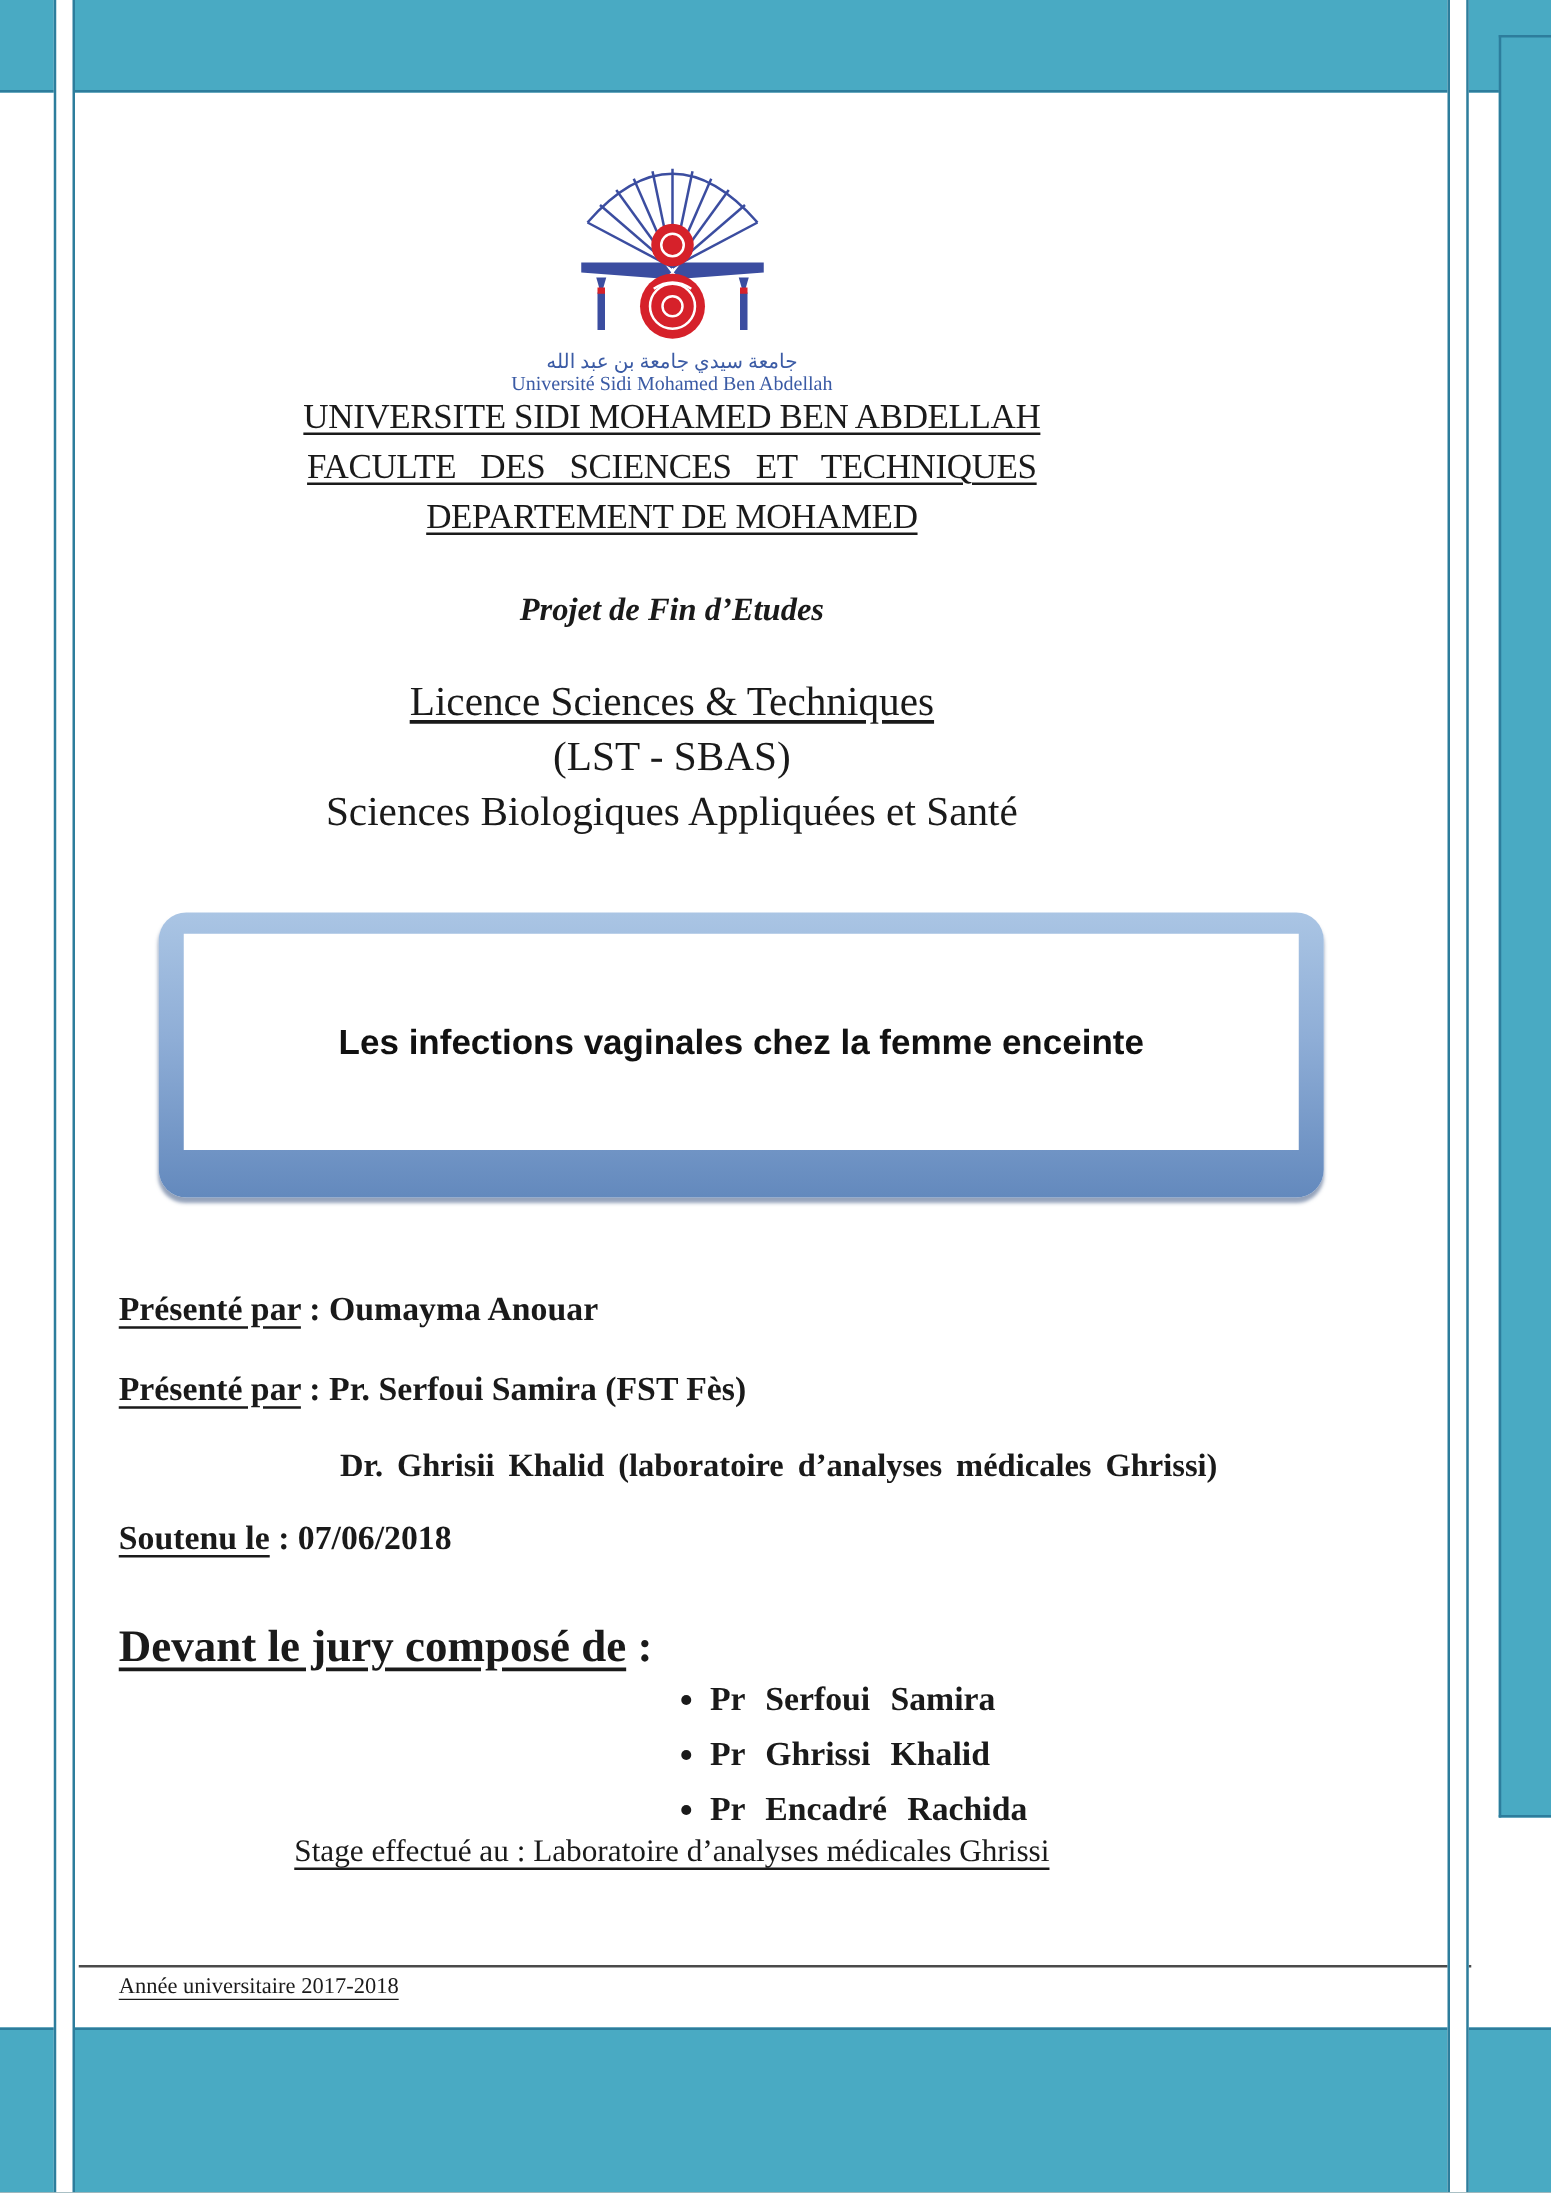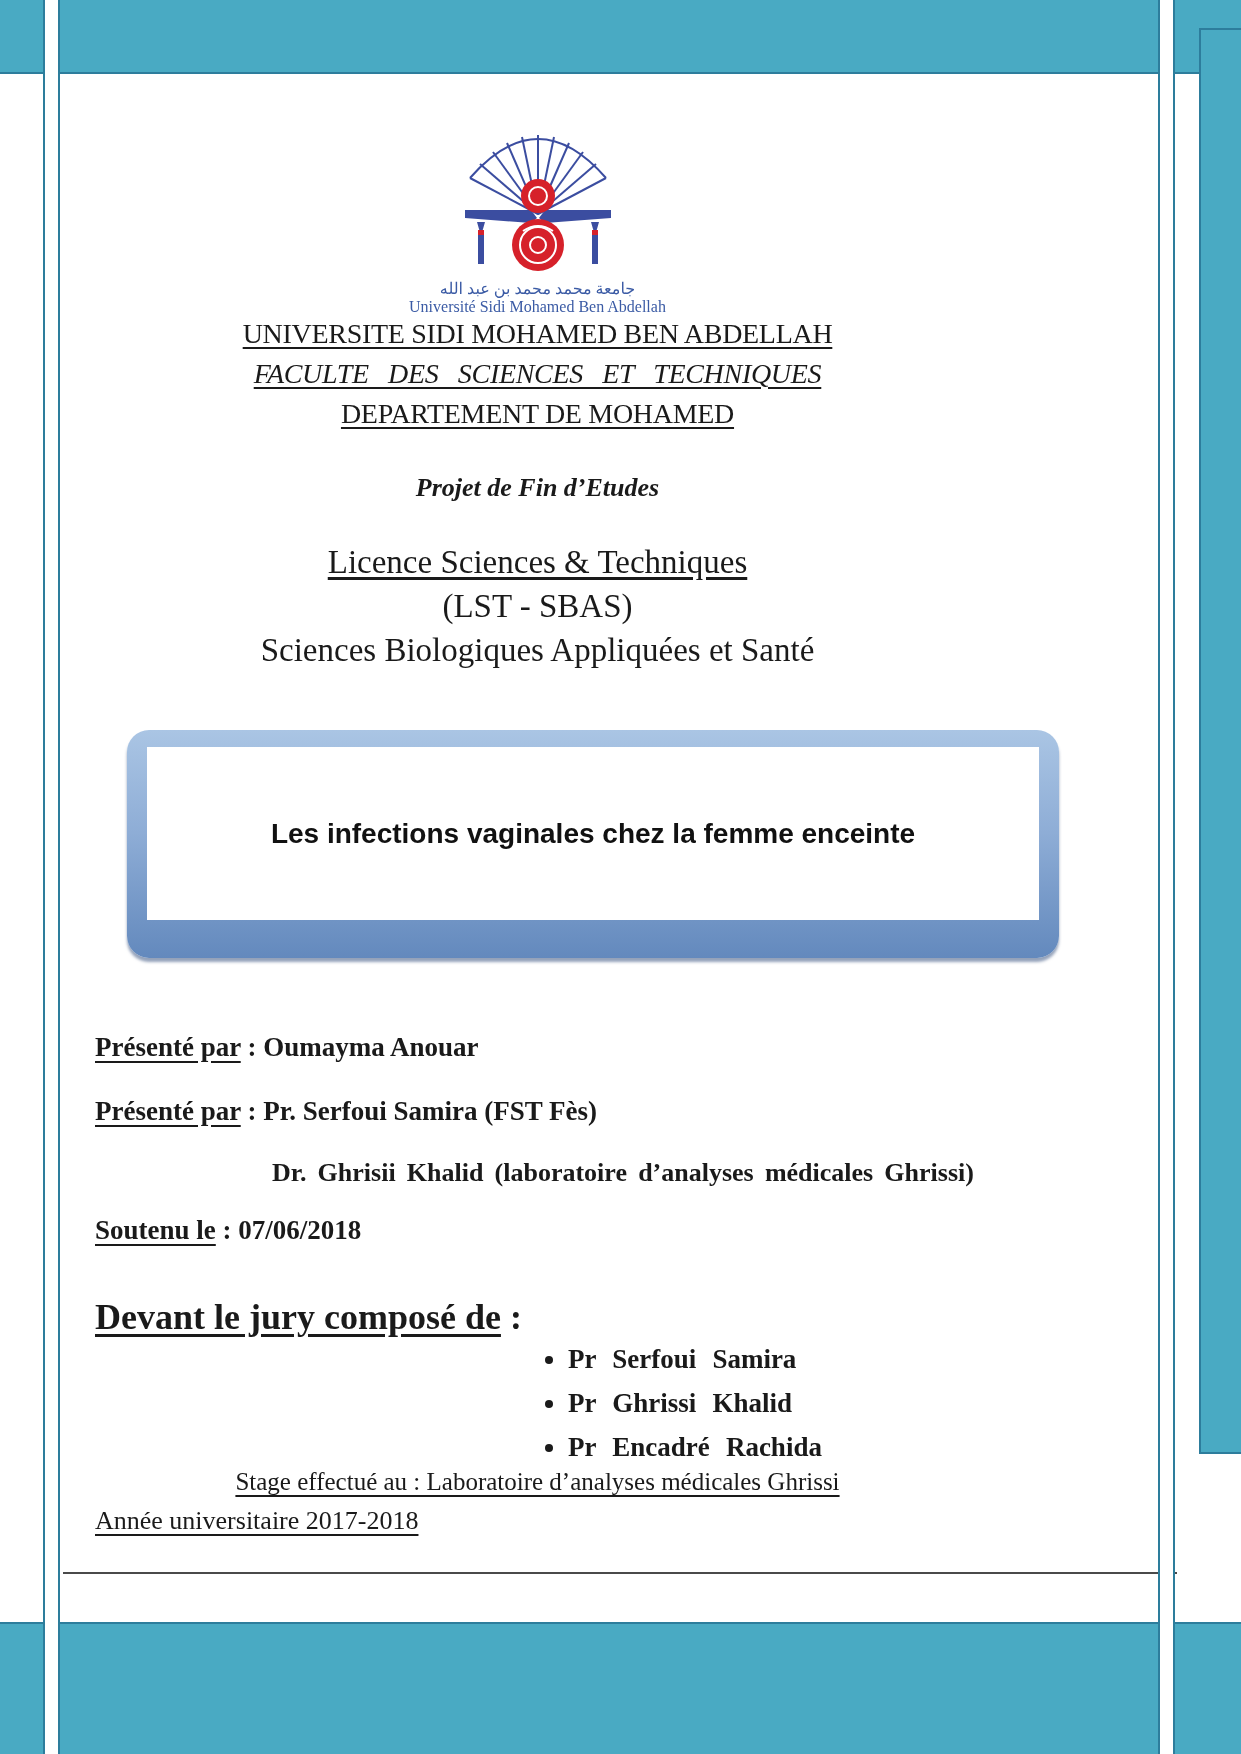--- a/index.html
+++ b/index.html
@@ -24,21 +24,21 @@
 
   
   .content{position:absolute;left:95px;top:0;width:885px;z-index:4;}
   .abs{position:absolute;left:0;width:100%;}
 
   .logo-wrap{top:126px;text-align:center;}
   .logo-sub{display:block;line-height:1.15;color:#3b5ba5;}
 
   .uni-lines{top:314px;text-align:center;font-size:28px;line-height:40px;letter-spacing:-0.3px;}
   .uni-lines div{text-decoration:underline;text-underline-offset:4px;}
-  .uni-lines .spaced{word-spacing:0.45em;font-style:italic;}
+  .uni-lines .spaced{word-spacing:0.45em;}
 
   .project{top:473px;text-align:center;font-size:26px;font-weight:bold;font-style:italic;}
 
   .degree{top:540px;text-align:center;font-size:33px;line-height:44px;}
   .degree .u{text-decoration:underline;text-underline-offset:4px;}
 
   
   .title-box{position:absolute;left:127px;top:730px;width:896px;height:228px;
     border-radius:22px;z-index:4;
     background:linear-gradient(180deg,#aac5e4 0%,#8eadd6 45%,#6389bd 100%);
@@ -57,21 +57,21 @@
   .soutenu{top:1215px;}
   .jury-label{top:1296px;font-size:36px;font-weight:bold;}
   .jury-label .lbl{text-decoration:underline;text-underline-offset:5px;}
 
   .jury-list{position:absolute;left:540px;top:1344px;margin:0;padding:0 0 0 28px;z-index:4;
     font-size:27px;font-weight:bold;}
   .jury-list li{margin-bottom:13px;word-spacing:0.35em;}
 
   .stage{top:1468px;text-align:center;font-size:25px;}
   .stage span{text-decoration:underline;text-underline-offset:5px;}
-  .year{top:1506px;font-size:26px;}
+  .year{top:1578px;font-size:18px;}
   .year span{text-decoration:underline;text-underline-offset:5px;}
 </style>
 </head>
 <body>
 
 <div class="page">
 
   <div class="band-top"></div>
   <div class="band-bottom"></div>
   <div class="col-right"></div>
@@ -115,21 +115,21 @@
 
         <g>
           <circle cx="105" cy="70" r="17" fill="#d6212a"></circle>
           <circle cx="105" cy="70" r="9" fill="none" stroke="#ffffff" stroke-width="2"></circle>
           <circle cx="105" cy="119" r="26" fill="#d6212a"></circle>
           <circle cx="105" cy="119" r="18" fill="none" stroke="#ffffff" stroke-width="2"></circle>
           <circle cx="105" cy="119" r="8" fill="none" stroke="#ffffff" stroke-width="2"></circle>
           <path d="M90 105 Q105 95 120 105" stroke="#ffffff" stroke-width="2" fill="none"></path>
         </g>
       </svg>
-      <span class="logo-sub ar">جامعة محمد محمد بن عبد الله</span>
+      <span class="logo-sub ar">جامعة سيدي جامعة بن عبد الله</span>
       <span class="logo-sub fr">Université Sidi Mohamed Ben Abdellah</span>
     </div>
 
     <div class="abs uni-lines">
       <div>UNIVERSITE SIDI MOHAMED BEN ABDELLAH</div>
       <div class="spaced">FACULTE DES SCIENCES ET TECHNIQUES</div>
       <div>DEPARTEMENT DE MOHAMED</div>
     </div>
 
     <div class="abs project">Projet de Fin d’Etudes</div>

